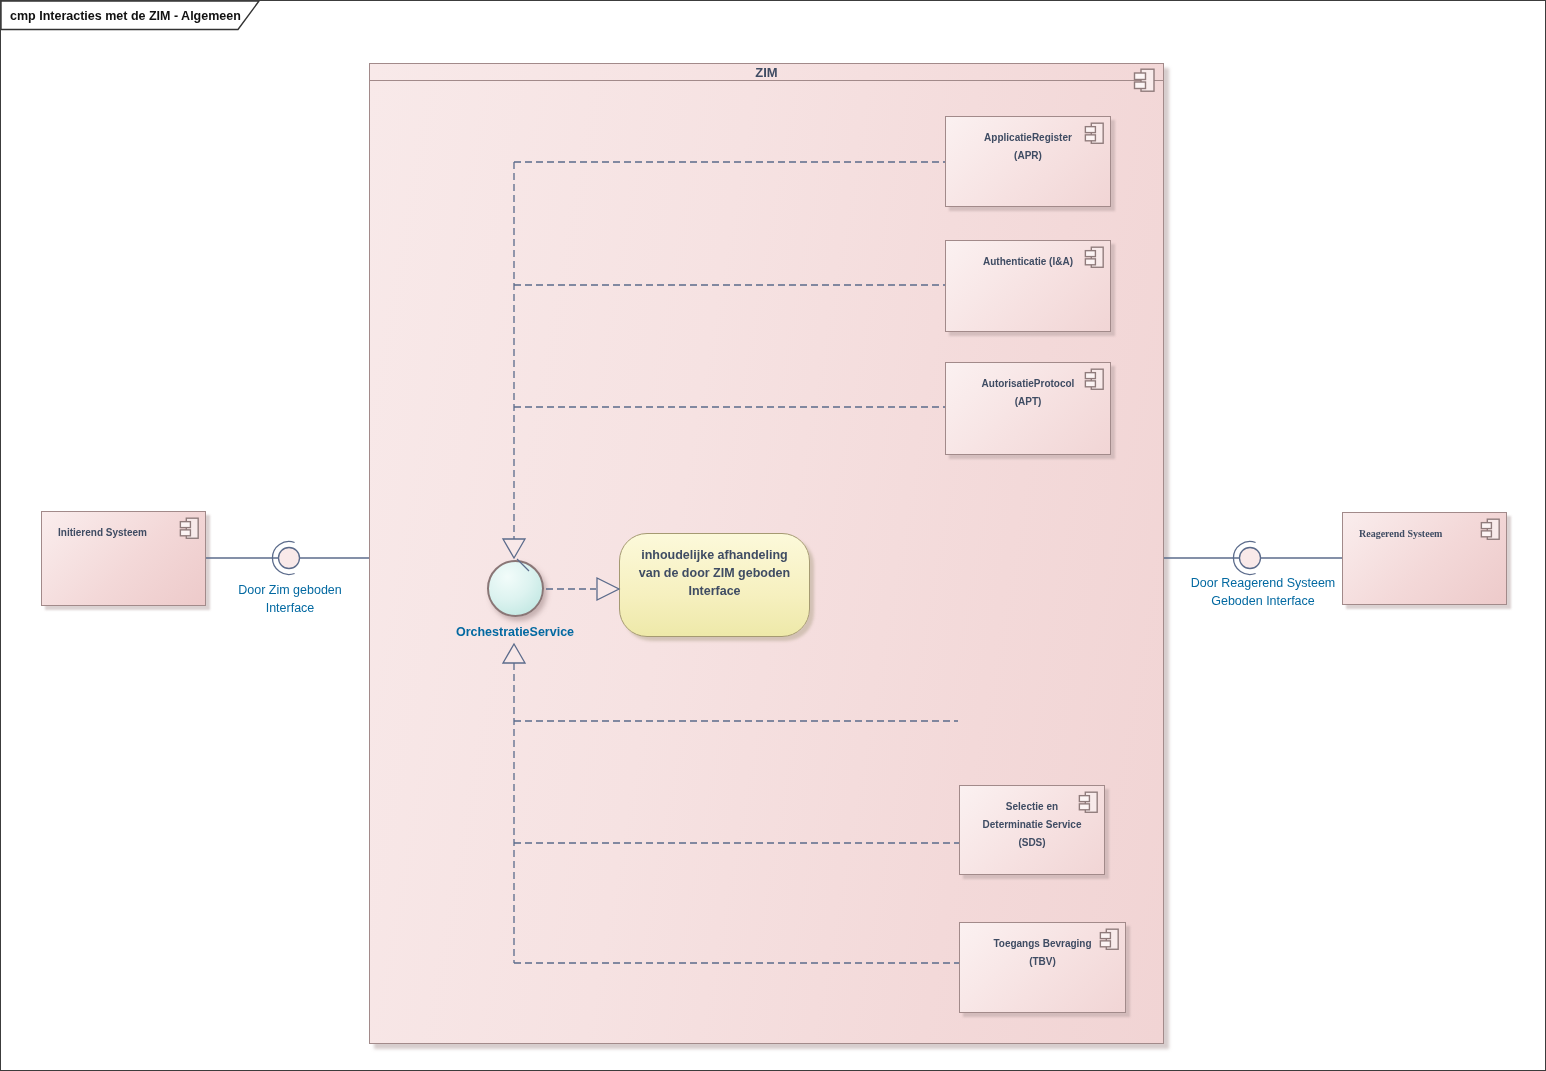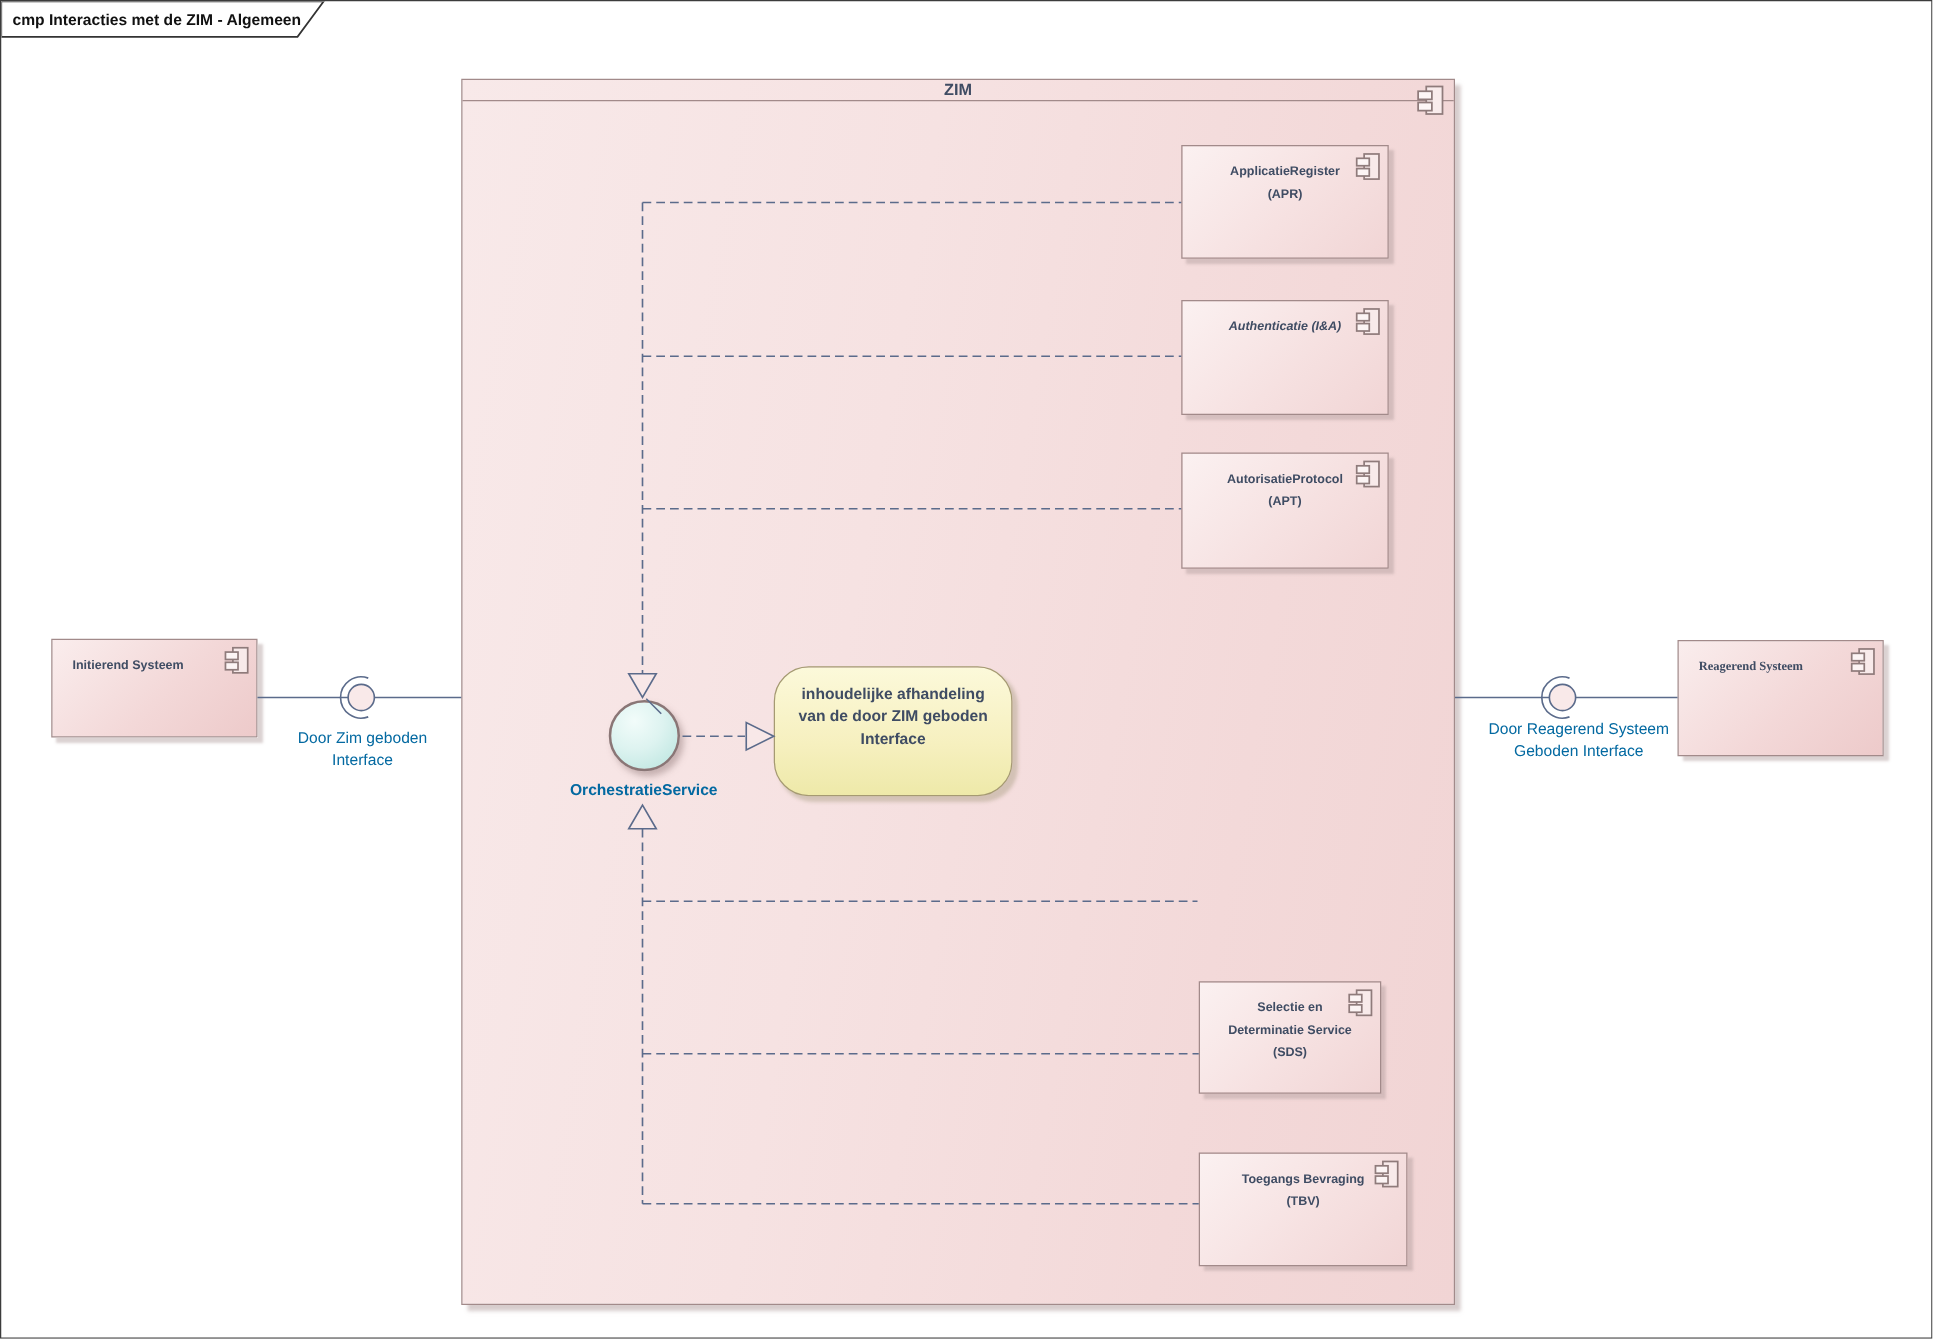--- a/index.html
+++ b/index.html
@@ -9,21 +9,21 @@
     font-family:"Liberation Sans", sans-serif;
   }
   .zim{
     position:absolute; left:368px; top:62px; width:795px; height:981px;
     box-sizing:border-box; border:1.5px solid #a28a8a;
     background:linear-gradient(100deg,#f8e9e9 0%,#f6e2e2 40%,#f3d9d9 75%,#f1d4d4 100%);
     box-shadow:5px 5px 3px rgba(176,156,156,.5); z-index:1;
   }
   .zim-titlebar{
     position:absolute; left:0; top:0; width:100%; height:17px; box-sizing:border-box;
-    border-bottom:1.5px solid #a28a8a; display:flex; align-items:flex-start; justify-content:center;
+    border-bottom:1.5px solid #a28a8a; display:flex; align-items:center; justify-content:center;
   }
   .zim-title{ font-size:13px; font-weight:bold; color:#3f4c63; }
   .comp{
     position:absolute; box-sizing:border-box;
     background:linear-gradient(135deg,#fbf1f1 0%,#f6e1e1 55%,#f1d5d5 100%);
     border:1.5px solid #a28a8a; box-shadow:4px 4px 2px rgba(176,156,156,.45);
     color:#3f4c63; font-weight:bold; font-size:10px; text-align:center; z-index:3;
   }
   .comp.ext{ background:linear-gradient(135deg,#faeded 0%,#f3d8d8 55%,#edcaca 100%); }
   .comp .lines{ margin-top:12px; line-height:18px; padding:0 4px; }
@@ -81,21 +81,21 @@
           <rect x="1.5" y="5" width="11" height="6.5" fill="#fcf4f4" stroke="#8f7b7b" stroke-width="1.5"></rect>
           <rect x="1.5" y="14" width="11" height="6.5" fill="#fcf4f4" stroke="#8f7b7b" stroke-width="1.5"></rect>
         </svg>
     </span>
     <div class="lines">
       <div>ApplicatieRegister</div>
       <div>(APR)</div>
     </div>
   </div>
 
-  <div class="comp" style="left:944px; top:239px; width:166px; height:92px;font-style:italic;">
+  <div class="comp" style="left:944px; top:239px; width:166px; height:92px;">
     <span class="cicon">
       <svg width="21" height="23" viewBox="0 0 23 25">
           <rect x="8" y="1.2" width="13" height="22" fill="#f8eaea" stroke="#8f7b7b" stroke-width="1.5"></rect>
           <rect x="1.5" y="5" width="11" height="6.5" fill="#fcf4f4" stroke="#8f7b7b" stroke-width="1.5"></rect>
           <rect x="1.5" y="14" width="11" height="6.5" fill="#fcf4f4" stroke="#8f7b7b" stroke-width="1.5"></rect>
         </svg>
     </span>
     <div class="lines">
       <div>Authenticatie (I&amp;A)</div>
     </div>
@@ -138,21 +138,21 @@
           <rect x="1.5" y="5" width="11" height="6.5" fill="#fcf4f4" stroke="#8f7b7b" stroke-width="1.5"></rect>
           <rect x="1.5" y="14" width="11" height="6.5" fill="#fcf4f4" stroke="#8f7b7b" stroke-width="1.5"></rect>
         </svg>
     </span>
     <div class="lines">
       <div>Toegangs Bevraging</div>
       <div>(TBV)</div>
     </div>
   </div>
 
-  <div class="comp ext" style="left:40px; top:510px; width:165px; height:79px;">
+  <div class="comp ext" style="left:40px; top:510px; width:165px; height:95px;">
     <span class="cicon">
       <svg width="21" height="23" viewBox="0 0 23 25">
           <rect x="8" y="1.2" width="13" height="22" fill="#f8eaea" stroke="#8f7b7b" stroke-width="1.5"></rect>
           <rect x="1.5" y="5" width="11" height="6.5" fill="#fcf4f4" stroke="#8f7b7b" stroke-width="1.5"></rect>
           <rect x="1.5" y="14" width="11" height="6.5" fill="#fcf4f4" stroke="#8f7b7b" stroke-width="1.5"></rect>
         </svg>
     </span>
     <div class="lines" style="text-align:left; margin-left:12px;">
       <div>Initierend Systeem</div>
     </div>

